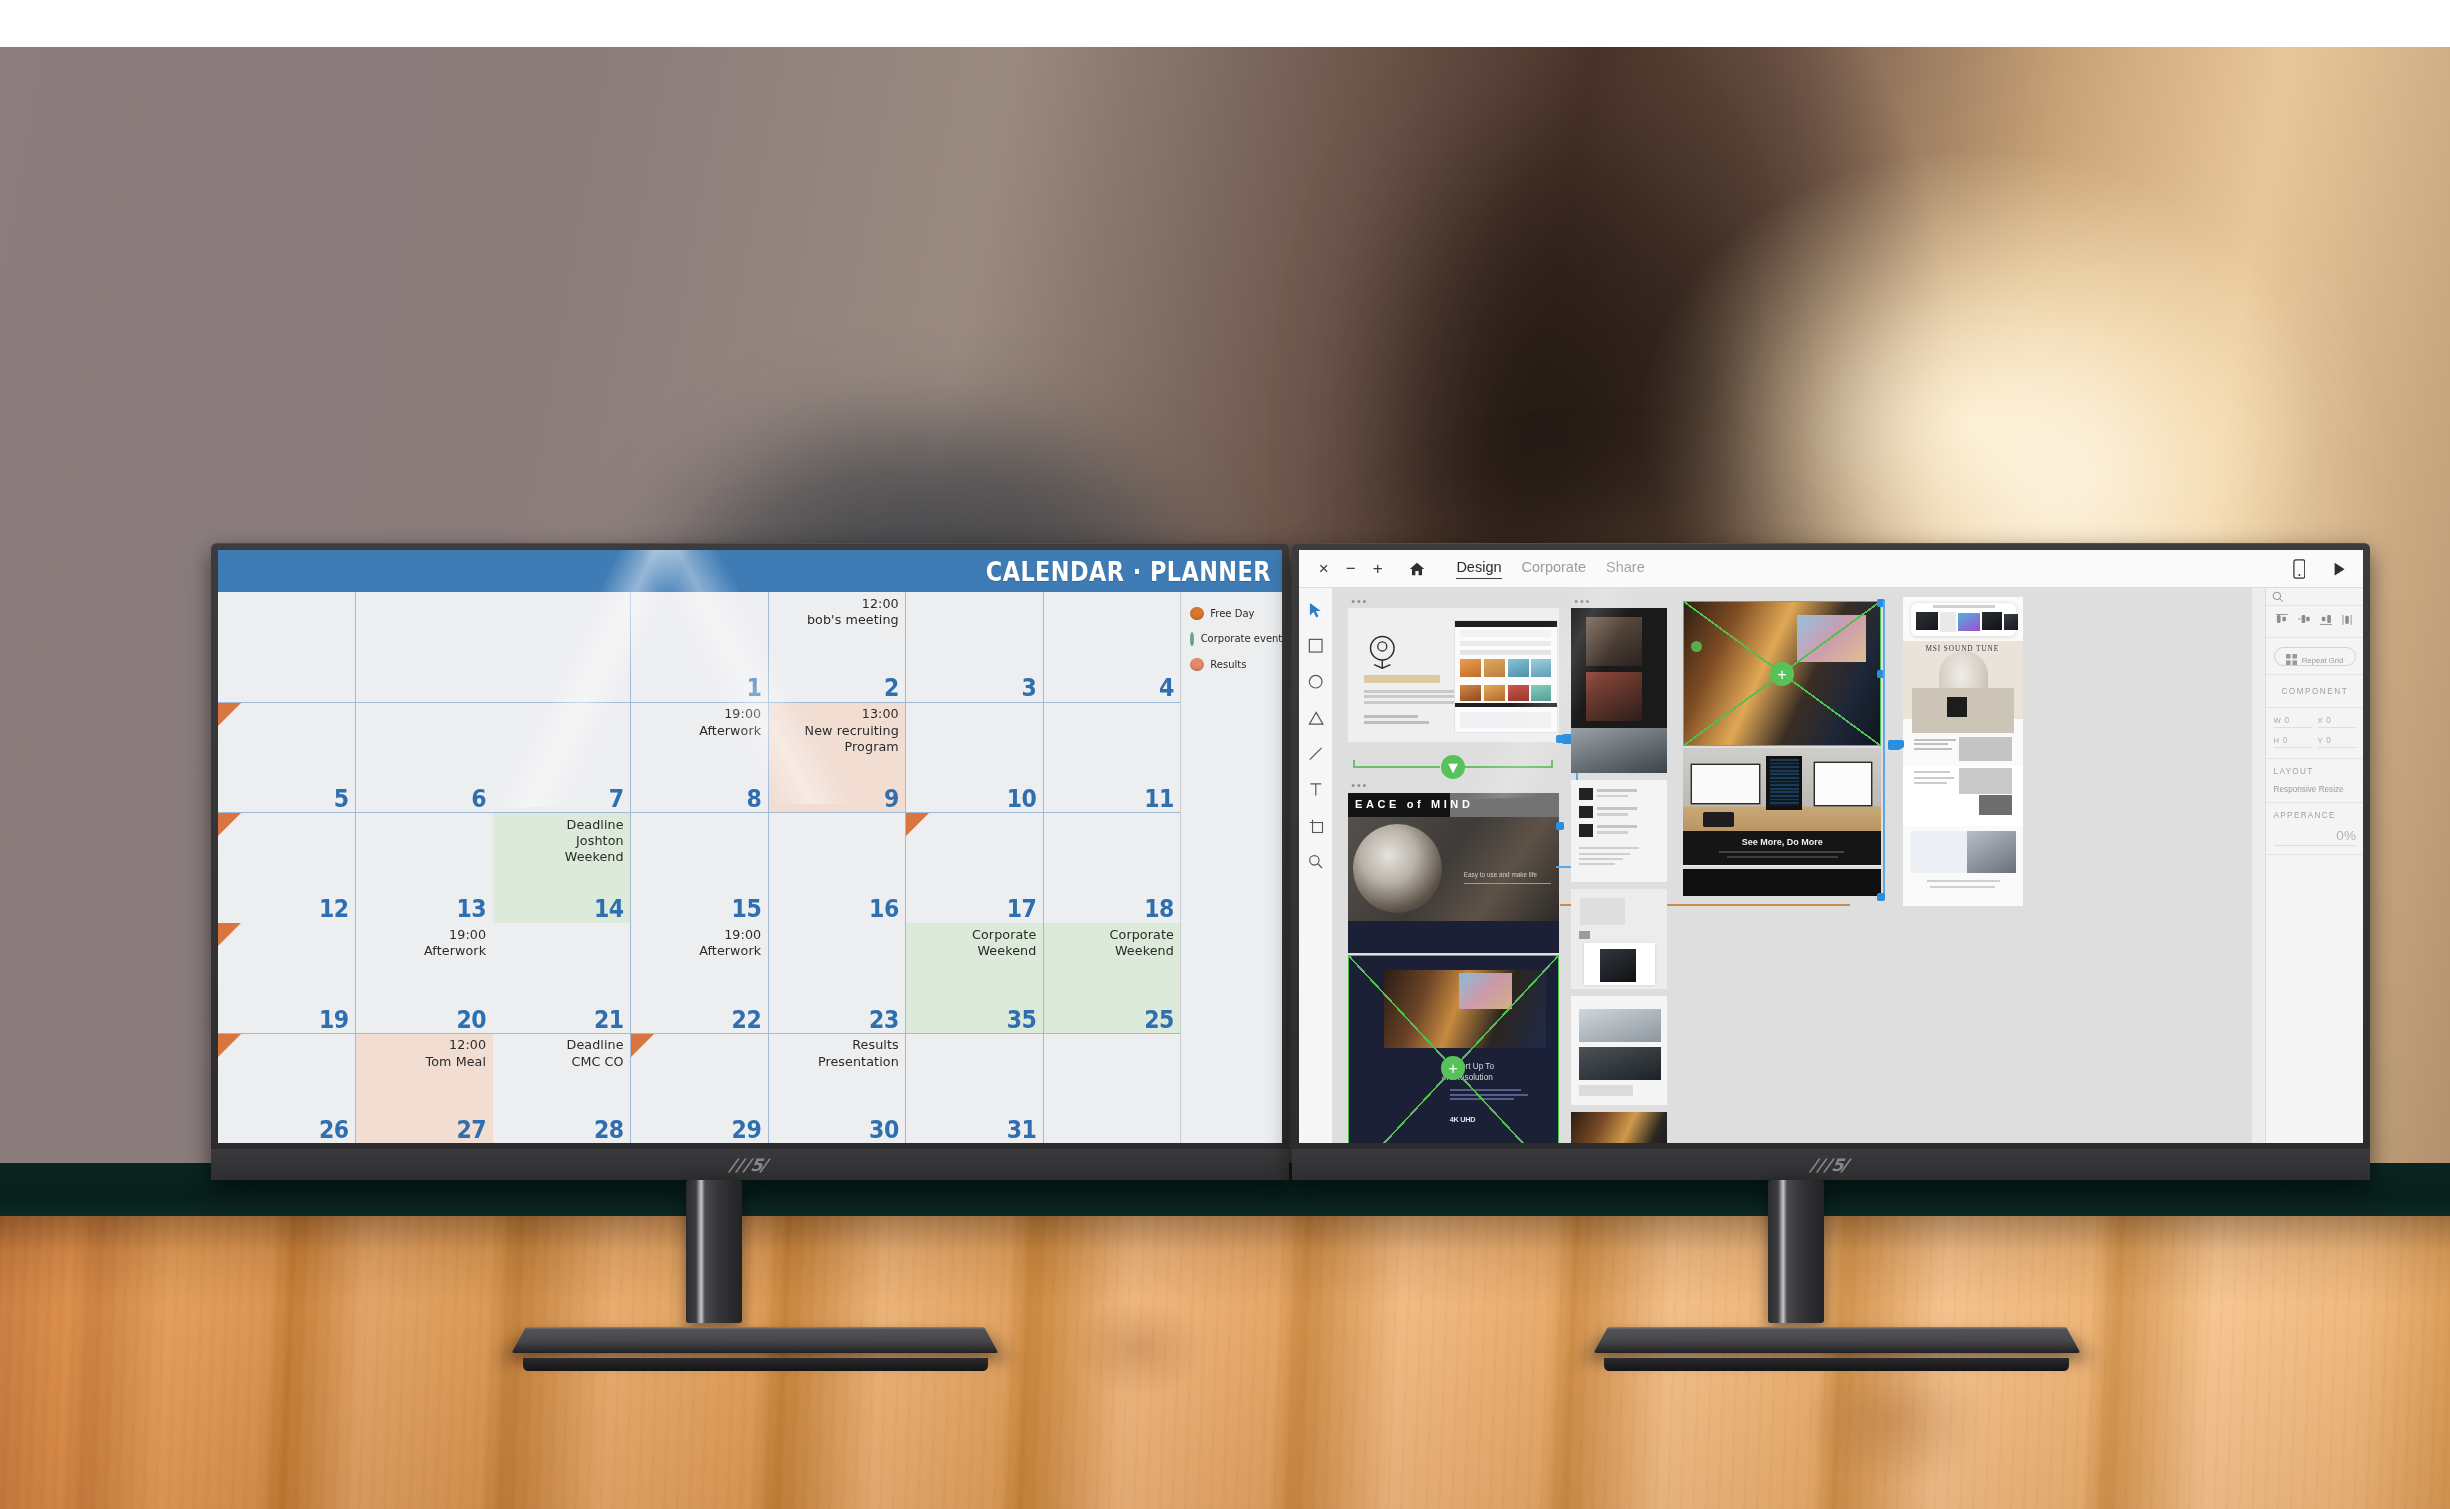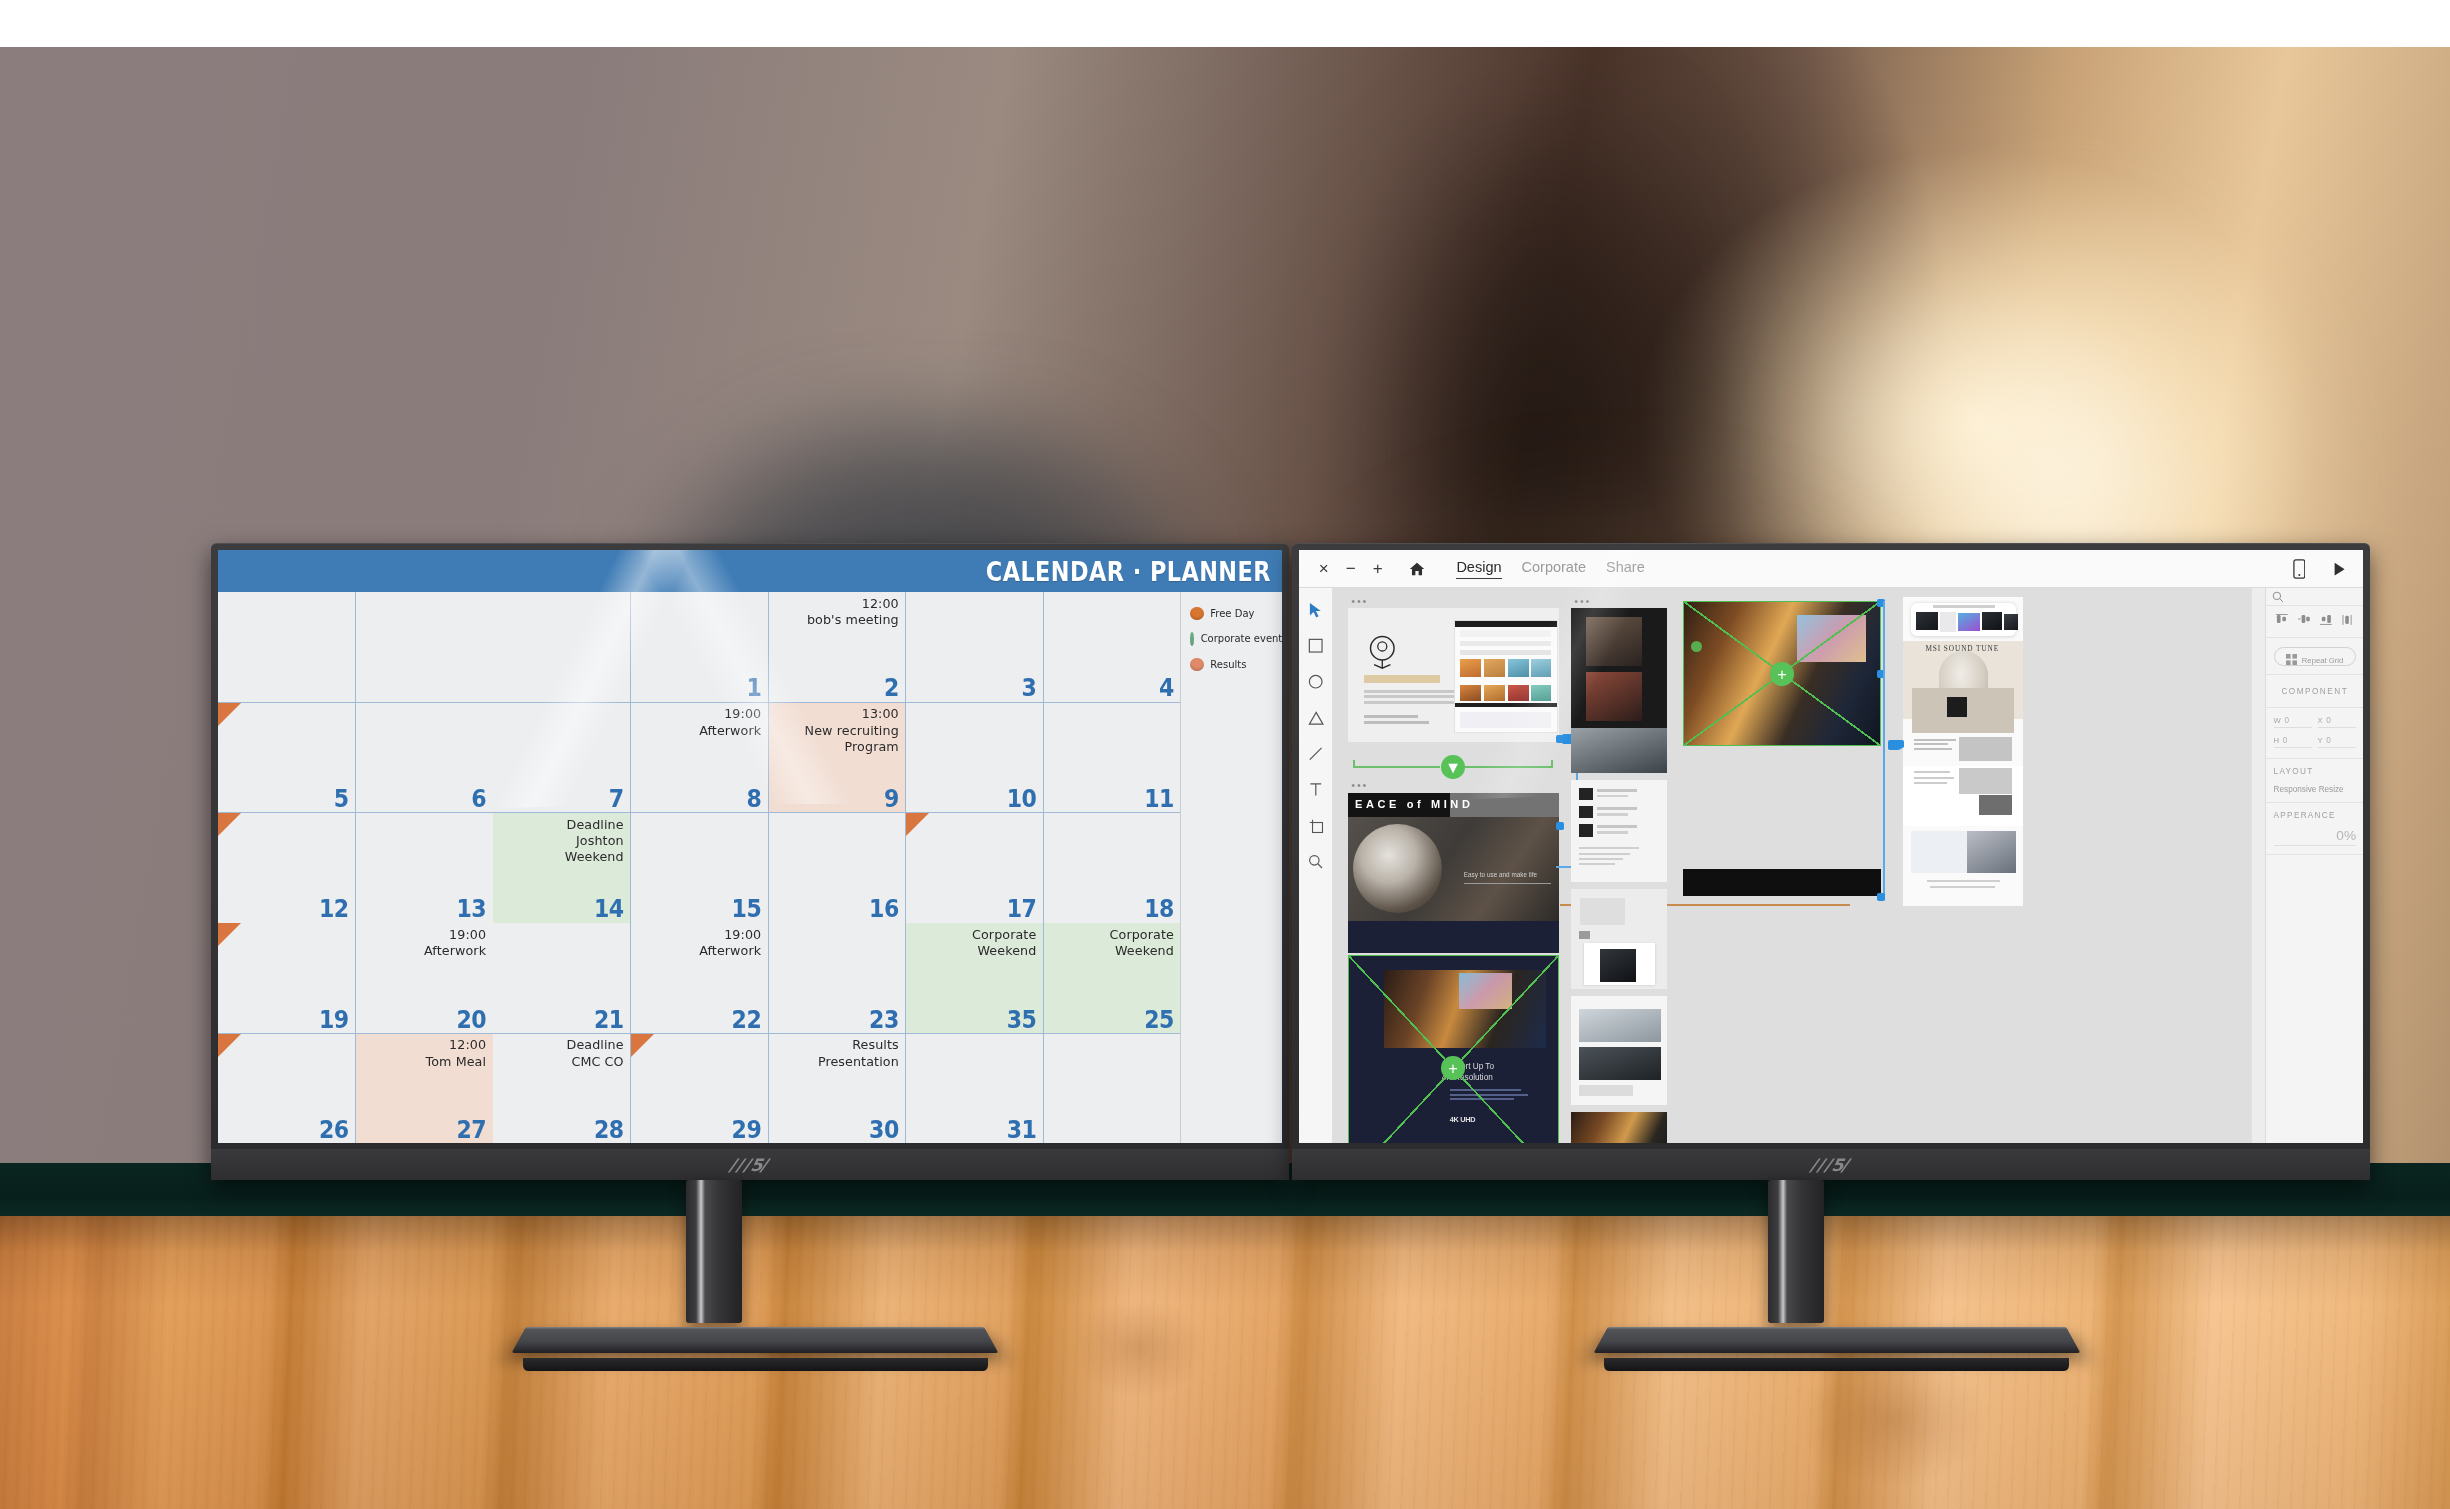--- a/index.html
+++ b/index.html
@@ -569,20 +569,34 @@
               <div style="position:absolute;left:114px;top:14.5px;width:69px;height:47px;
                  background:linear-gradient(135deg,#8fc6ea,#d9a5bb 50%,#f0cd95);opacity:.92;"></div>
               <div style="position:absolute;left:7.3px;top:40px;width:11px;height:11px;border-radius:50%;background:#58c258;opacity:.85;"></div>
             </div>
             <div class="selbox" style="left:350px; top:12.7px; width:198px; height:145px;"></div>
             <div class="selx" style="left:350px; top:12.7px; width:198px; height:145px;"></div>
             <div class="selknob" style="left:437px; top:74px;">+</div>
             <div class="bluedot" style="left:544px; top:82px;"></div>
             <div class="bluedot" style="left:544px; top:11px;"></div>
 
+            <div class="art" style="left:350px; top:160px; width:198px; height:118px;">
+              <div style="position:absolute;left:0;top:0;width:198px;height:83px;
+                 background:linear-gradient(180deg,#cfcdc9 0%, #bdbab5 70%, #c9a878 71%, #b89563 100%);"></div>
+              <div style="position:absolute;left:9px;top:16.3px;width:67px;height:38px;background:#fafafa;box-shadow:0 0 0 1.4px #2a2a2a;"></div>
+              <div style="position:absolute;left:83px;top:7.3px;width:36px;height:54px;background:#111;"></div>
+              <div style="position:absolute;left:87px;top:11px;width:29px;height:47px;
+                 background:repeating-linear-gradient(180deg,#1a3a5a 0px,#1a3a5a 1.8px,#0d1a26 1.8px,#0d1a26 3.6px);"></div>
+              <div style="position:absolute;left:132px;top:14.5px;width:56px;height:42px;background:#fbfbfb;box-shadow:0 0 0 1.4px #2a2a2a;"></div>
+              <div style="position:absolute;left:20px;top:64px;width:31px;height:14.5px;background:#1d1d1f;border-radius:1.8px;"></div>
+              <div style="position:absolute;left:0;top:83px;width:198px;height:34px;background:#151515;"></div>
+              <div style="position:absolute;left:0;top:89px;width:198px;text-align:center;color:#f0f0f0;font-size:9px;font-weight:700;">See More, Do More</div>
+              <div style="position:absolute;left:36px;top:103px;width:125px;height:1.8px;background:#444;"></div>
+              <div style="position:absolute;left:44px;top:108px;width:111px;height:1.8px;background:#3d3d3d;"></div>
+            </div>
             <div style="position:absolute;left:350px;top:281px;width:198px;height:27px;background:#0f0f0f;"></div>
 
             <div style="position:absolute;left:550px;top:12.7px;width:1.4px;height:299px;background:#5aa9e6;"></div>
             <div class="bluedot" style="left:544px; top:305px;"></div>
 
             <div class="art" style="left:570px; top:9px; width:120px; height:309px; background:#fafafa;">
               <div style="position:absolute;left:7.3px;top:5.4px;width:105px;height:33px;background:#fff;border-radius:6.4px;box-shadow:0 0.9px 3.6px rgba(0,0,0,.15);">
                 <div style="position:absolute;left:22px;top:2.7px;width:62px;height:2.7px;background:#cfcfcf;"></div>
                 <div style="position:absolute;left:5.4px;top:9px;width:22px;height:18px;background:linear-gradient(150deg,#2c3036,#15181c);"></div>
                 <div style="position:absolute;left:29px;top:9px;width:16.3px;height:20px;background:#e9e9ec;"></div>

